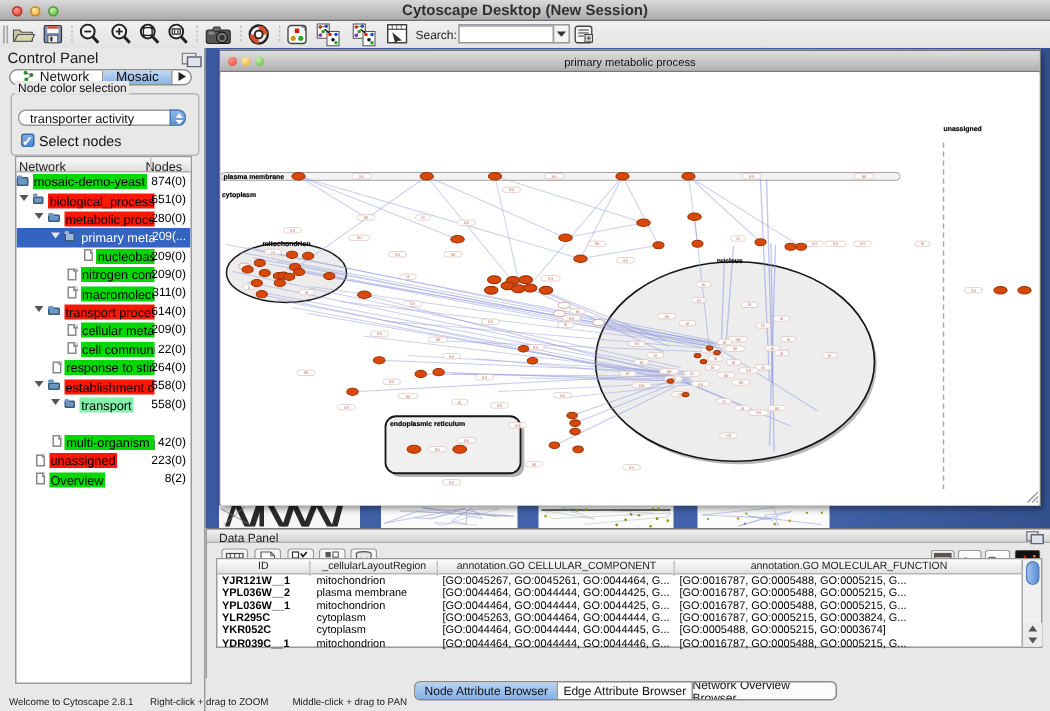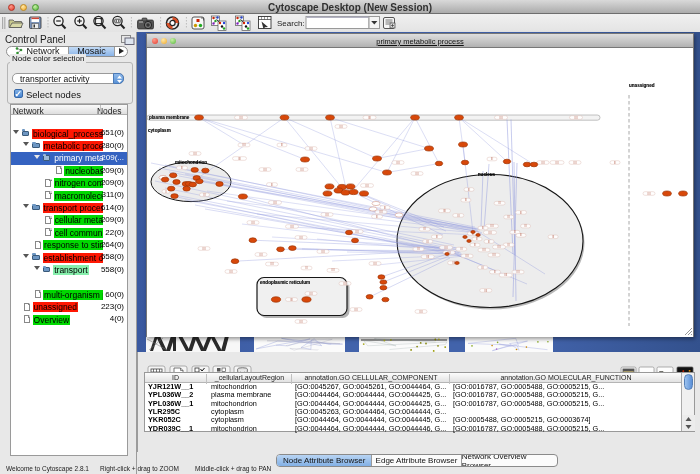--- a/index.html
+++ b/index.html
@@ -29,21 +29,21 @@
 #treerows { position:absolute; left:0; top:10px; width:100%; height:340px; overflow:hidden; }
 .trow { position:absolute; left:0; width:100%; font-size:8.5px; color:#000; }
 .trow.sel { background:#3563c1; }
 .tlabel { position:absolute; top:1.2px; white-space:nowrap; overflow:hidden; padding:0 1px; height:10px; line-height:10px; }
 .tnum { position:absolute; right:2.5px; top:1px; height:10.5px; line-height:10.5px; font-size:8px; }
 
 #desktop { left:137px; top:32px; width:563px; height:320px; background:linear-gradient(90deg,#3a59a0,#4263ab 30%,#4263ab 70%,#33518d); }
 #iframe { position:absolute; left:9px; top:1px; width:548px; height:304px; background:#fff; border:1px solid #777; box-shadow:1px 2px 4px rgba(0,0,0,0.4); }
 #if-title { position:absolute; left:0; top:0; width:100%; height:14px; background:linear-gradient(#dedede,#b2b2b2); border-bottom:1px solid #787878; }
 #if-title .tl { position:absolute; top:4px; width:6px; height:6px; border-radius:50%; }
-#if-text { position:absolute; top:3px; left:0; width:100%; text-align:center; font-size:7.5px; color:#111;text-decoration:underline; }
+#if-text { position:absolute; top:3px; left:0; width:100%; text-align:center; font-size:7.5px; color:#111; }
 #canvas { position:absolute; left:0; top:14.5px; width:546px; height:288px; background:#fff; overflow:hidden; }
 #strip { position:absolute; left:0; top:304px; width:563px; height:17px; }
 
 #datapanel { left:137px; top:352px; width:563px; height:100px; background:#e8e8e8; border-left:1px solid #9b9b9b; }
 #dp-title { position:absolute; left:0; top:0; width:100%; height:10px; background:linear-gradient(#f2f2f2,#d6d6d6); border-top:1px solid #777; border-bottom:1px solid #b0b0b0; font-size:8px; color:#222; }
 #dp-toolbar { position:absolute; left:0; top:11px; width:100%; height:22px; }
 #dtable { position:absolute; left:6px; top:20px; width:551px; height:60px; background:#fff; border:1px solid #999; }
 #dhdr { position:absolute; left:0; top:0; width:537px; height:9.5px; background:linear-gradient(#fcfcfc,#e2e2e2); border-bottom:1px solid #b5b5b5; font-size:7px; color:#222; }
 #dhdr span { position:absolute; top:1px; text-align:center; border-right:1px solid #c0c0c0; height:9.5px; }
 #drows { position:absolute; left:0; top:10px; width:537px; height:50px; overflow:hidden; }
@@ -221,20 +221,26 @@
   </div>
   <div id="checkbox">✓</div>
   <div id="cb-label">Select nodes</div>
   <div id="treebox">
     <div id="treehdr">
         <span style="position:absolute;left:2.2px;top:0.5px">Network</span>
         <span style="position:absolute;right:5px;top:0.5px">Nodes</span>
         <span style="position:absolute;left:89px;top:0;width:1px;height:100%;background:#c0c0c0"></span>
       </div>
     <div id="treerows">
+<div class="trow" style="top:0px;height:12.4px;">
+          <span style="position:absolute;left:0.5px;top:3.2px;width:7.5px;height:5.5px;background:#6d96c2;border:0.5px solid #3a5a7a;border-radius:1px"></span>
+          <span style="position:absolute;left:0.5px;top:2px;width:3.6px;height:2px;background:#6d96c2;border-radius:1px 1px 0 0"></span>
+          <span class="tlabel" style="left:11px;max-width:81.2px;background:#00d800">mosaic-demo-yeast</span>
+          <span class="tnum">874(0)</span>
+        </div>
 <div class="trow" style="top:12.4px;height:12.4px;">
           <span style="position:absolute;left:2.2px;top:2.7px;width:0;height:0;border-left:3.2px solid transparent;border-right:3.2px solid transparent;border-top:4.2px solid #555"></span>
           <span style="position:absolute;left:11.1px;top:3.2px;width:7.5px;height:5.5px;background:#6d96c2;border:0.5px solid #3a5a7a;border-radius:1px"></span>
           <span style="position:absolute;left:11.1px;top:2px;width:3.6px;height:2px;background:#6d96c2;border-radius:1px 1px 0 0"></span>
           <span class="tlabel" style="left:21.6px;max-width:70.7px;background:#ff1703">biological_process</span>
           <span class="tnum">651(0)</span>
         </div>
 <div class="trow" style="top:24.8px;height:12.4px;">
           <span style="position:absolute;left:12.8px;top:2.7px;width:0;height:0;border-left:3.2px solid transparent;border-right:3.2px solid transparent;border-top:4.2px solid #555"></span>
           <span style="position:absolute;left:21.6px;top:3.2px;width:7.5px;height:5.5px;background:#6d96c2;border:0.5px solid #3a5a7a;border-radius:1px"></span>
@@ -303,33 +309,33 @@
           <span style="position:absolute;left:23.3px;top:2.7px;width:0;height:0;border-left:3.2px solid transparent;border-right:3.2px solid transparent;border-top:4.2px solid #555"></span>
           <span style="position:absolute;left:32.2px;top:3.2px;width:7.5px;height:5.5px;background:#6d96c2;border:0.5px solid #3a5a7a;border-radius:1px"></span>
           <span style="position:absolute;left:32.2px;top:2px;width:3.6px;height:2px;background:#6d96c2;border-radius:1px 1px 0 0"></span>
           <span class="tlabel" style="left:42.7px;max-width:49.5px;background:#86efac">transport</span>
           <span class="tnum">558(0)</span>
         </div>
 <div class="trow" style="top:173.6px;height:12.4px;">
           <span style="position:absolute;left:24.1px;top:1.8px;width:6px;height:8px;background:#fff;border:0.6px solid #888"></span>
           <span style="position:absolute;left:28px;top:1.8px;width:2.6px;height:2.6px;background:#d8d8d8;border-left:0.6px solid #888;border-bottom:0.6px solid #888"></span>
           <span class="tlabel" style="left:32.6px;max-width:59.6px;background:#00d800">multi-organism pro</span>
-          <span class="tnum">60(0)</span>
+          <span class="tnum">42(0)</span>
         </div>
 <div class="trow" style="top:186px;height:12.4px;">
           <span style="position:absolute;left:13.6px;top:1.8px;width:6px;height:8px;background:#fff;border:0.6px solid #888"></span>
           <span style="position:absolute;left:17.4px;top:1.8px;width:2.6px;height:2.6px;background:#d8d8d8;border-left:0.6px solid #888;border-bottom:0.6px solid #888"></span>
           <span class="tlabel" style="left:22.1px;max-width:70.2px;background:#ff1703">unassigned</span>
           <span class="tnum">223(0)</span>
         </div>
 <div class="trow" style="top:198.4px;height:12.4px;">
           <span style="position:absolute;left:13.6px;top:1.8px;width:6px;height:8px;background:#fff;border:0.6px solid #888"></span>
           <span style="position:absolute;left:17.4px;top:1.8px;width:2.6px;height:2.6px;background:#d8d8d8;border-left:0.6px solid #888;border-bottom:0.6px solid #888"></span>
           <span class="tlabel" style="left:22.1px;max-width:70.2px;background:#00d800">Overview</span>
-          <span class="tnum">4(0)</span>
+          <span class="tnum">8(2)</span>
         </div>
     </div>
   </div>
 </div>
 <div id="desktop" class="abs">
   <div id="strip">
 <svg width="563" height="17" viewBox="0 0 563 17" style="position:absolute;left:0;top:0">
 <rect x="9" y="0" width="94" height="17" fill="#f7f7f7"></rect>
 <g fill="#2a2a2a">
 <path d="M13 15 L18 0 L21 0 L16 15 Z"></path>
@@ -696,20 +702,27 @@
 </svg>
     </div>
     <svg width="10" height="10" viewBox="0 0 10 10" style="position:absolute;right:0;bottom:0">
         <line x1="2" y1="9" x2="9" y2="2" stroke="#999" stroke-width="1"></line>
         <line x1="5" y1="9" x2="9" y2="5" stroke="#999" stroke-width="1"></line>
         <line x1="8" y1="9" x2="9" y2="8" stroke="#999" stroke-width="1"></line>
       </svg>
   </div>
 </div>
 <div id="datapanel" class="abs">
+  <div id="dp-title">
+      <span style="position:absolute;left:8px;top:0.5px">Data Panel</span>
+  <svg width="12" height="9" viewBox="0 0 12 9" style="position:absolute;right:4px;top:0.5px">
+        <rect x="0.5" y="0.5" width="7.5" height="6" fill="none" stroke="#888" stroke-width="1"></rect>
+        <rect x="3.5" y="2.5" width="8" height="6" fill="#dde4ee" stroke="#667" stroke-width="1"></rect>
+      </svg>
+  </div>
   <div id="dp-toolbar">
 <svg width="563" height="22" viewBox="0 0 563 22" style="position:absolute;left:0;top:0">
 <rect x="10" y="3" width="17" height="16" rx="2" fill="#f5f5f5" stroke="#9a9a9a" stroke-width="0.8"></rect>
 <rect x="32" y="3" width="17" height="16" rx="2" fill="#f5f5f5" stroke="#9a9a9a" stroke-width="0.8"></rect>
 <rect x="54" y="3" width="17" height="16" rx="2" fill="#f5f5f5" stroke="#9a9a9a" stroke-width="0.8"></rect>
 <rect x="75" y="3" width="17" height="16" rx="2" fill="#f5f5f5" stroke="#9a9a9a" stroke-width="0.8"></rect>
 <rect x="96" y="3" width="17" height="16" rx="2" fill="#f5f5f5" stroke="#9a9a9a" stroke-width="0.8"></rect>
 <g transform="translate(13,6)">
           <rect x="0" y="0" width="11" height="9" fill="#fff" stroke="#444" stroke-width="0.8"></rect>
           <line x1="0" y1="3" x2="11" y2="3" stroke="#444" stroke-width="0.7"></line>
@@ -796,20 +809,21 @@
 <div class="drow" style="top:16.7px">
           <span class="c1">YPL036W__1</span>
           <span class="c2">mitochondrion</span>
           <span class="c3">[GO:0044464, GO:0044444, GO:0044425, G...</span>
           <span class="c4">[GO:0016787, GO:0005488, GO:0005215, G...</span>
         </div>
 <div class="drow" style="top:25px">
           <span class="c1">YLR295C</span>
           <span class="c2">cytoplasm</span>
           <span class="c3">[GO:0045263, GO:0044464, GO:0044444, G...</span>
+          <span class="c4">[GO:0016787, GO:0005215, GO:0003824, G...</span>
         </div>
 <div class="drow" style="top:33.4px">
           <span class="c1">YKR052C</span>
           <span class="c2">cytoplasm</span>
           <span class="c3">[GO:0044464, GO:0044444, GO:0044445, G...</span>
           <span class="c4">[GO:0005488, GO:0005215, GO:0003674]</span>
         </div>
 <div class="drow" style="top:41.8px">
           <span class="c1">YDR039C__1</span>
           <span class="c2">mitochondrion</span>

